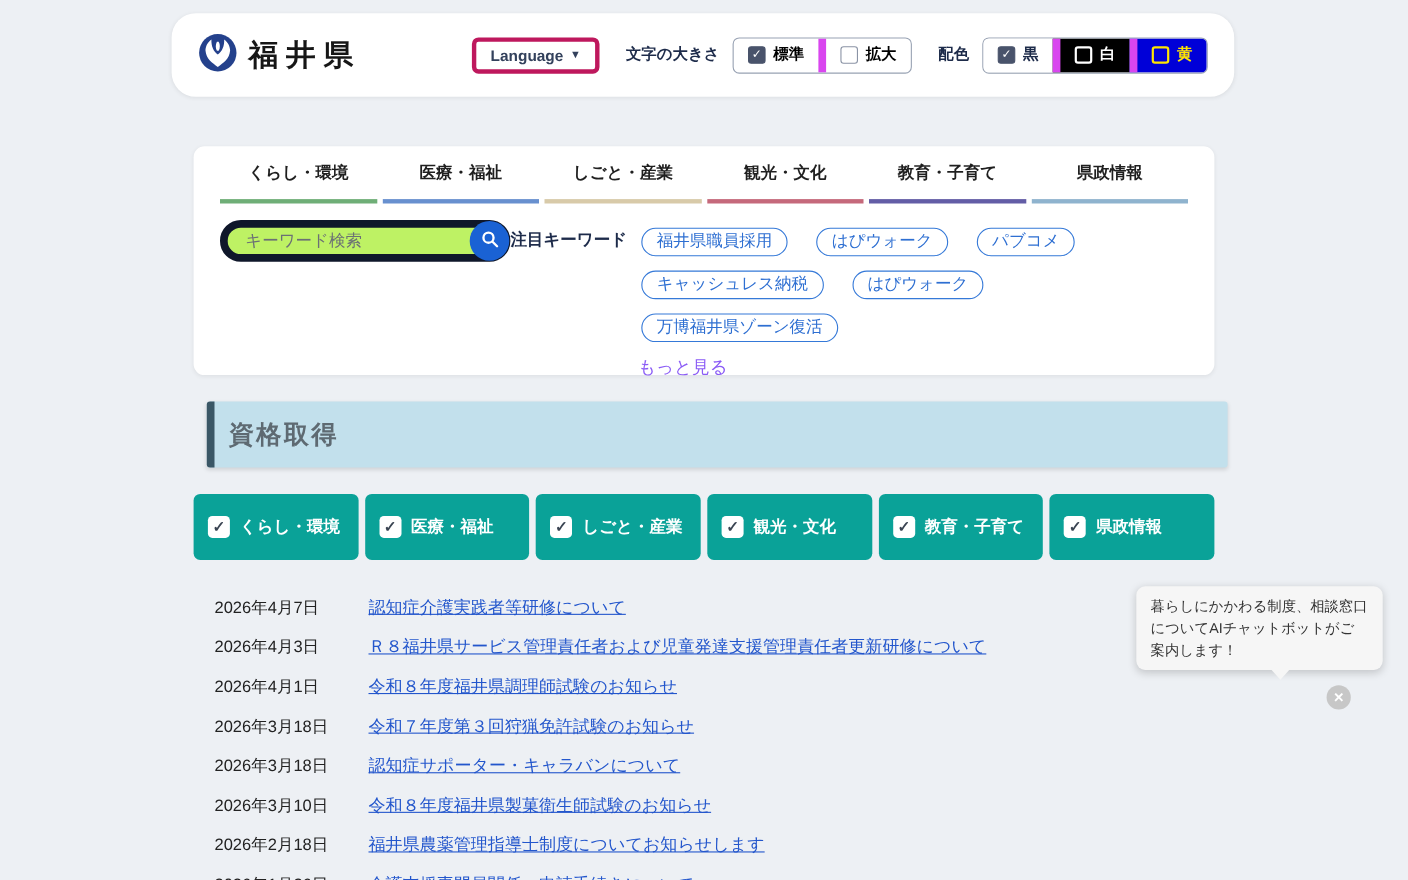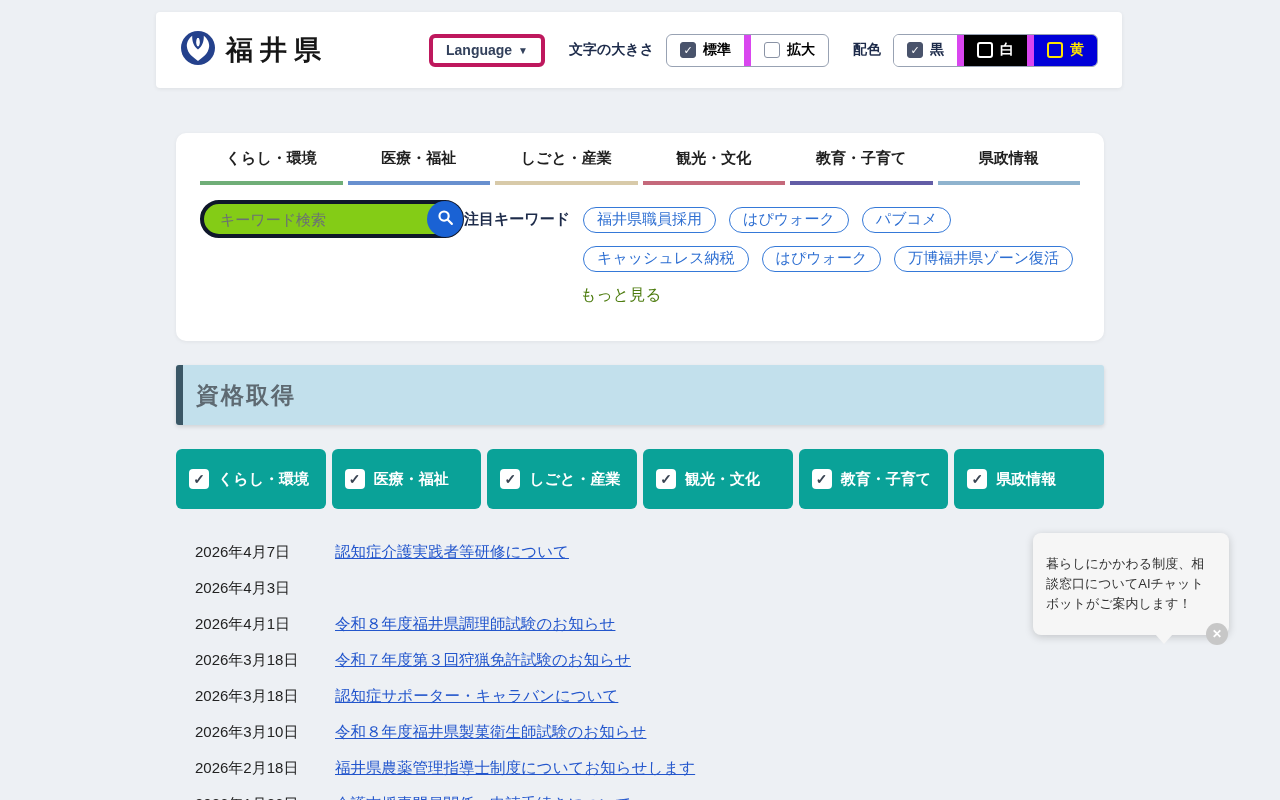--- a/index.html
+++ b/index.html
@@ -1,21 +1,21 @@
 <!DOCTYPE html>
 <html><head>
 <meta charset="utf-8">
 <style>
   * { margin:0; padding:0; box-sizing:border-box; }
   html,body { width:1280px; height:800px; overflow:hidden; background:#edf0f4;
     font-family:"Liberation Sans","DejaVu Sans",sans-serif; }
 
   
   #header-card { position:absolute; left:156px; top:12px; width:966px; height:76px;
-    background:#fff; border-radius:4px; box-shadow:0 1px 4px rgba(0,0,0,.07);
+    background:#fff; border-radius:22px; box-shadow:0 1px 4px rgba(0,0,0,.07);
     display:flex; align-items:center; padding:12px 24px; }
   .logo-wrap { display:flex; align-items:center; gap:10px; }
   .site-name { font-size:27px; font-weight:700; color:#161616; letter-spacing:7px; }
   .header-controls { margin-left:auto; display:flex; align-items:center; }
   .lang-btn { width:116px; height:33px; border:4px solid #be185d; border-radius:6px;
     background:#fff; display:flex; align-items:center; justify-content:space-between;
     padding:0 13px; font-size:14px; font-weight:700; color:#33415c; cursor:pointer; }
   .lang-arrow { font-size:10px; color:#33415c; }
   .ctl-label { font-size:14px; font-weight:700; color:#1d2b4a; margin:0 12px 0 24px; }
   .seg { display:flex; border:1px solid #98a2b3; border-radius:6px; overflow:hidden; }
@@ -33,37 +33,37 @@
   #main-card { position:absolute; left:176px; top:133px; width:928px; height:208px;
     background:#fff; border-radius:10px; box-shadow:0 1px 4px rgba(0,0,0,.06);
     padding:0 24px; }
   .tabs { display:flex; gap:5px; height:52px; }
   .tab { flex:1; position:relative; text-align:center; font-size:15px; font-weight:700;
     color:#1f1f1f; line-height:50px; cursor:pointer; white-space:nowrap; }
   .tab-underline { position:absolute; left:0; bottom:0; width:100%; height:4px; }
 
   .search-row { display:flex; align-items:flex-start; margin-top:15px; }
   .search-box { position:relative; width:264px; height:38px; flex:none; }
-  .search-input { width:100%; height:100%; border:4px solid #0f172a; border-radius:19px;
-    padding:0 44px 0 16px; font-size:15px; color:#333; outline:none; background:#84cc16; }
+  .search-input { width:100%; height:100%; border:7px solid #0f172a; border-radius:19px;
+    padding:0 44px 0 16px; font-size:15px; color:#333; outline:none; background:#bef264; }
   .search-input::placeholder { color:#6b7075; }
   .search-btn { position:absolute; right:1px; top:1px; width:36px; height:36px;
     border-radius:50%; background:#1a62d4; border:none; display:flex;
     align-items:center; justify-content:center; cursor:pointer; }
   .kw-label { font-size:15px; font-weight:700; color:#1d2b4a; line-height:38px;
     white-space:nowrap; }
-  .pills { width:500px; display:flex; flex-wrap:wrap; gap:13px 13px;
+  .pills { width:500px; display:flex; flex-wrap:wrap; gap:13px 26px;
     margin-left:13px; padding-top:7px; }
   .pill { border:1.5px solid #3579d8; color:#2e6fd2; border-radius:14px;
     padding:2px 13px 3px; font-size:15px; cursor:pointer; white-space:nowrap; }
-  .more-link { display:inline-block; margin:13px 0 0 380px; color:#4d7c0f;
+  .more-link { display:inline-block; margin:13px 0 0 380px; color:#8b5cf6;
     font-size:16px; text-decoration:none; cursor:pointer; }
 
   
-  #section-banner { position:absolute; left:176px; top:365px; width:928px; height:60px;
+  #section-banner { position:absolute; left:188px; top:365px; width:928px; height:60px;
     background:#c2e0ec; border-radius:3px; display:flex; align-items:center;
     box-shadow:0 2px 4px rgba(0,0,0,.12); }
   .banner-bar { width:7px; height:60px; background:#3a5766; border-radius:3px 0 0 3px; }
   .banner-title { margin-left:13px; font-size:23px; font-weight:700; color:#5e6a72;
     letter-spacing:2px; }
 
   
   #filters { position:absolute; left:176px; top:449px; width:928px; display:flex; gap:6px; }
   .filter-btn { flex:1; height:60px; background:#0aa298; border:none; border-radius:6px;
     display:flex; align-items:center; padding-left:13px; gap:9px; cursor:pointer; }
@@ -73,23 +73,23 @@
   .filter-label { color:#fff; font-size:15px; font-weight:700; white-space:nowrap; }
 
   
   #news-list { position:absolute; left:176px; top:534px; width:928px; }
   .news-row { display:flex; align-items:center; height:36px; padding-left:19px; }
   .news-date { width:140px; flex:none; font-size:15px; color:#222; }
   .news-link { color:#2356cc; font-size:15.5px; font-weight:500;
     text-decoration:underline; cursor:pointer; white-space:nowrap; }
 
   
-  #chat-tip { position:absolute; left:1033px; top:533px; width:196px;
+  #chat-tip { position:absolute; left:1033px; top:533px; width:224px;
     background:#f6f6f6; border-radius:8px; box-shadow:0 2px 8px rgba(0,0,0,.18);
-    padding:21px 13px; font-size:13px; line-height:20px; color:#333; }
+    padding:8px 13px; font-size:13px; line-height:20px; color:#333; }
   .chat-tail { position:absolute; bottom:-9px; left:122px; width:0; height:0;
     border-left:9px solid transparent; border-right:9px solid transparent;
     border-top:10px solid #f6f6f6; }
   #chat-close { position:absolute; left:1206px; top:623px; width:22px; height:22px;
     border-radius:50%; background:#c7c7c7; color:#fff; border:none; display:flex;
     align-items:center; justify-content:center; font-size:12px; font-weight:700;
     cursor:pointer; }
 </style>
 </head>
 <body>
@@ -229,20 +229,21 @@
     </button>
 </div>
 
 <div id="news-list">
   <div class="news-row">
       <span class="news-date">2026年4月7日</span>
       <a class="news-link">認知症介護実践者等研修について</a>
     </div>
     <div class="news-row">
       <span class="news-date">2026年4月3日</span>
+      <a class="news-link">Ｒ８福井県サービス管理責任者および児童発達支援管理責任者更新研修について</a>
     </div>
     <div class="news-row">
       <span class="news-date">2026年4月1日</span>
       <a class="news-link">令和８年度福井県調理師試験のお知らせ</a>
     </div>
     <div class="news-row">
       <span class="news-date">2026年3月18日</span>
       <a class="news-link">令和７年度第３回狩猟免許試験のお知らせ</a>
     </div>
     <div class="news-row">

